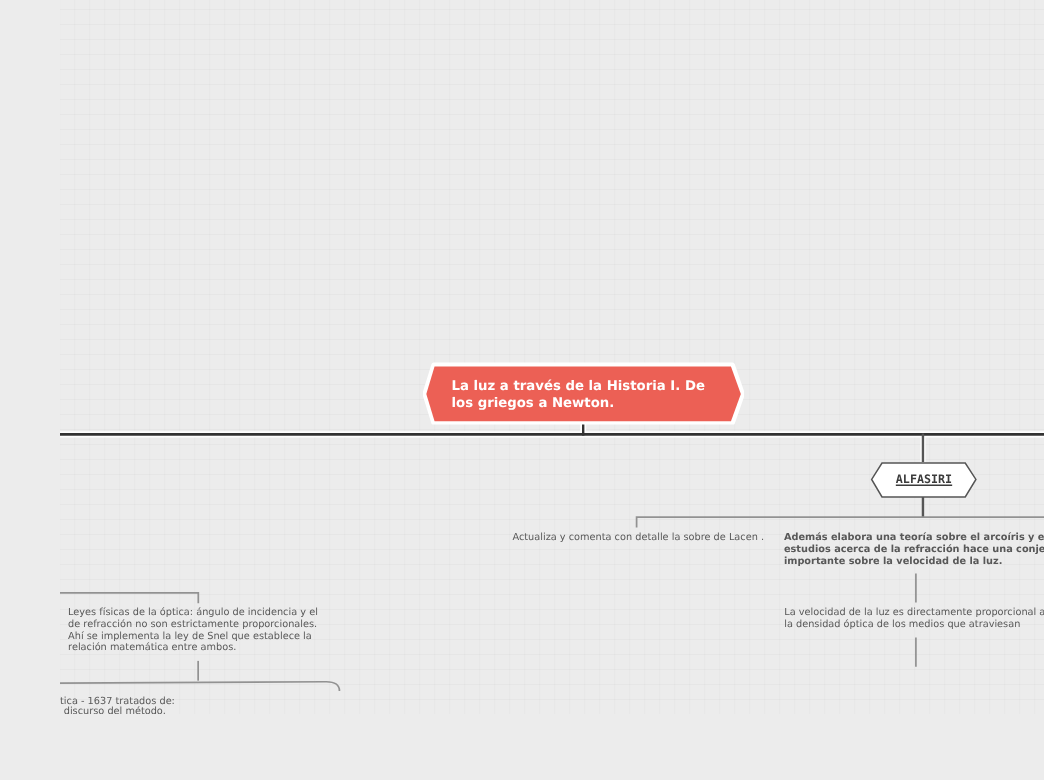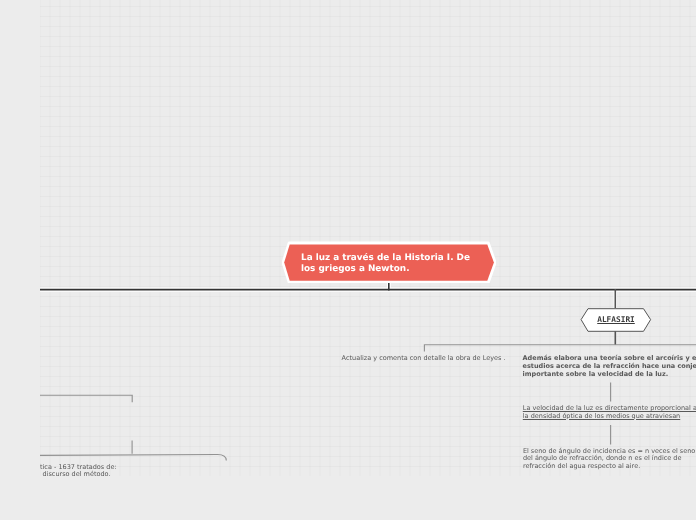--- a/index.html
+++ b/index.html
@@ -65,29 +65,30 @@
     <span class="centrallabel">La luz a través de la Historia I. De los griegos a Newton.</span>
   </div>
 
   <div class="node hexnode" style="left:540px;top:307px;width:72px;height:25px;">
     <svg width="72" height="25" viewBox="0 0 72 25">
       <path d="M 8 1.7 L 63.5 1.7 L 70.6 12.6 L 63.5 24.3 L 8 24.3 L 1.1 12.6 Z" fill="#ffffff" stroke="#555555" stroke-width="1"></path>
     </svg>
     <span class="hexlabel">ALFASIRI</span>
   </div>
 
-  <div class="txt" style="left:301.6px;top:354.6px;">Actualiza y comenta con detalle la obra de Leyes .</div>
+  <div class="txt" style="left:301.6px;top:354.6px;">Actualiza y comenta con detalle la sobre de Lacen .</div>
   <div class="txt" style="left:482.6px;top:355.4px;font-weight:bold;">Además elabora una teoría sobre el arcoíris y en sus
 estudios acerca de la refracción hace una conjetura
 importante sobre la velocidad de la luz.</div>
-  <div class="txt" style="left:482.8px;top:405px;text-decoration:underline;">La velocidad de la luz es directamente proporcional a
+  <div class="txt" style="left:482.8px;top:405px;">La velocidad de la luz es directamente proporcional a
 la densidad óptica de los medios que atraviesan</div>
-  <div class="txt" style="left:482.9px;top:447.7px;">El seno de ángulo de incidencia es = n veces el seno
-del ángulo de refracción, donde n es el índice de
-refracción del agua respecto al aire.</div>
+  <div class="txt" style="left:5.4px;top:405px;">Leyes físicas de la óptica: ángulo de incidencia y el
+de refracción no son estrictamente proporcionales.
+Ahí se implementa la ley de Snel que establece la
+relación matemática entre ambos.</div>
   <div class="txt" style="left:-63.5px;top:463.6px;width:200px;text-align:center;">lítica - 1637 tratados de:
 discurso del método.</div>
   <div class="txt" style="left:-2px;top:505.4px;">cos</div>
   <div class="txt" style="left:24.9px;top:505.4px;text-align:center;">Geometría</div>
   <div class="txt" style="left:686px;top:354.6px;">Pre</div>
   <div class="txt" style="left:674.6px;top:389.2px;">"El arc
 notable
 para la</div>
 
 </div>

